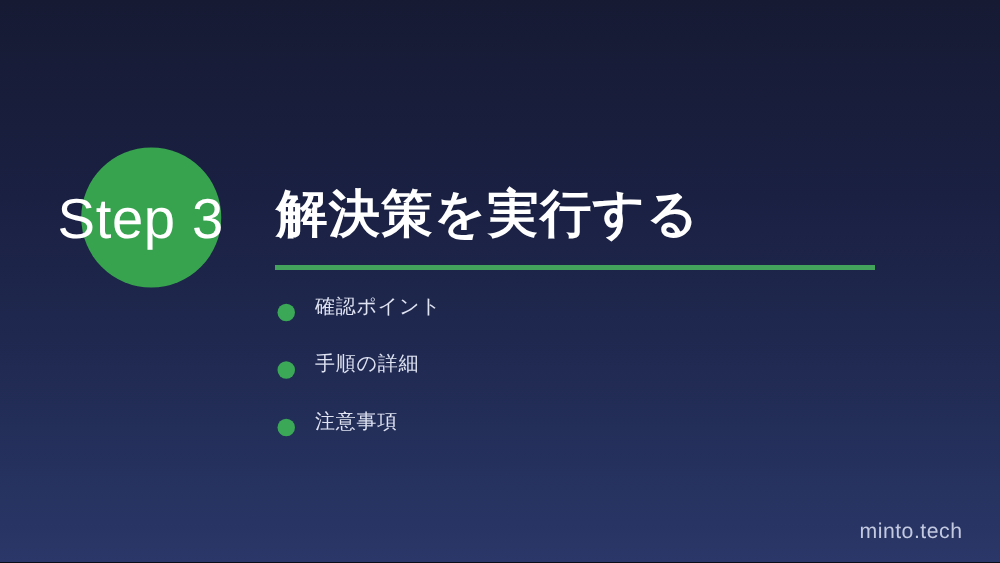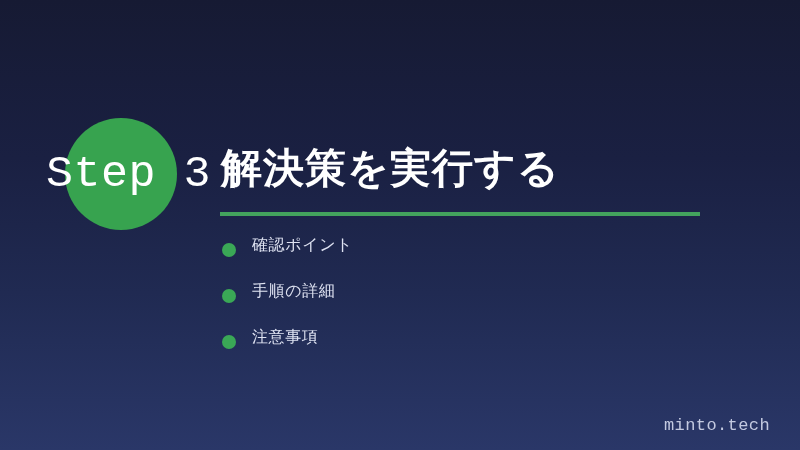--- a/index.html
+++ b/index.html
@@ -6,21 +6,21 @@
     margin: 0;
     padding: 0;
     background: #000;
   }
   #slide {
     position: relative;
     width: 800px;
     height: 450px;
     overflow: hidden;
     background: linear-gradient(to bottom, #161a33 0%, #1a2042 35%, #202a52 65%, #2a3768 100%);
-    font-family: Liberation Mono, monospace;
+    font-family: Liberation Sans, sans-serif;
   }
 
   
   #step-badge {
     position: absolute;
     left: 65px;
     top: 118px;
     width: 112px;
     height: 112px;
     border-radius: 50%;

